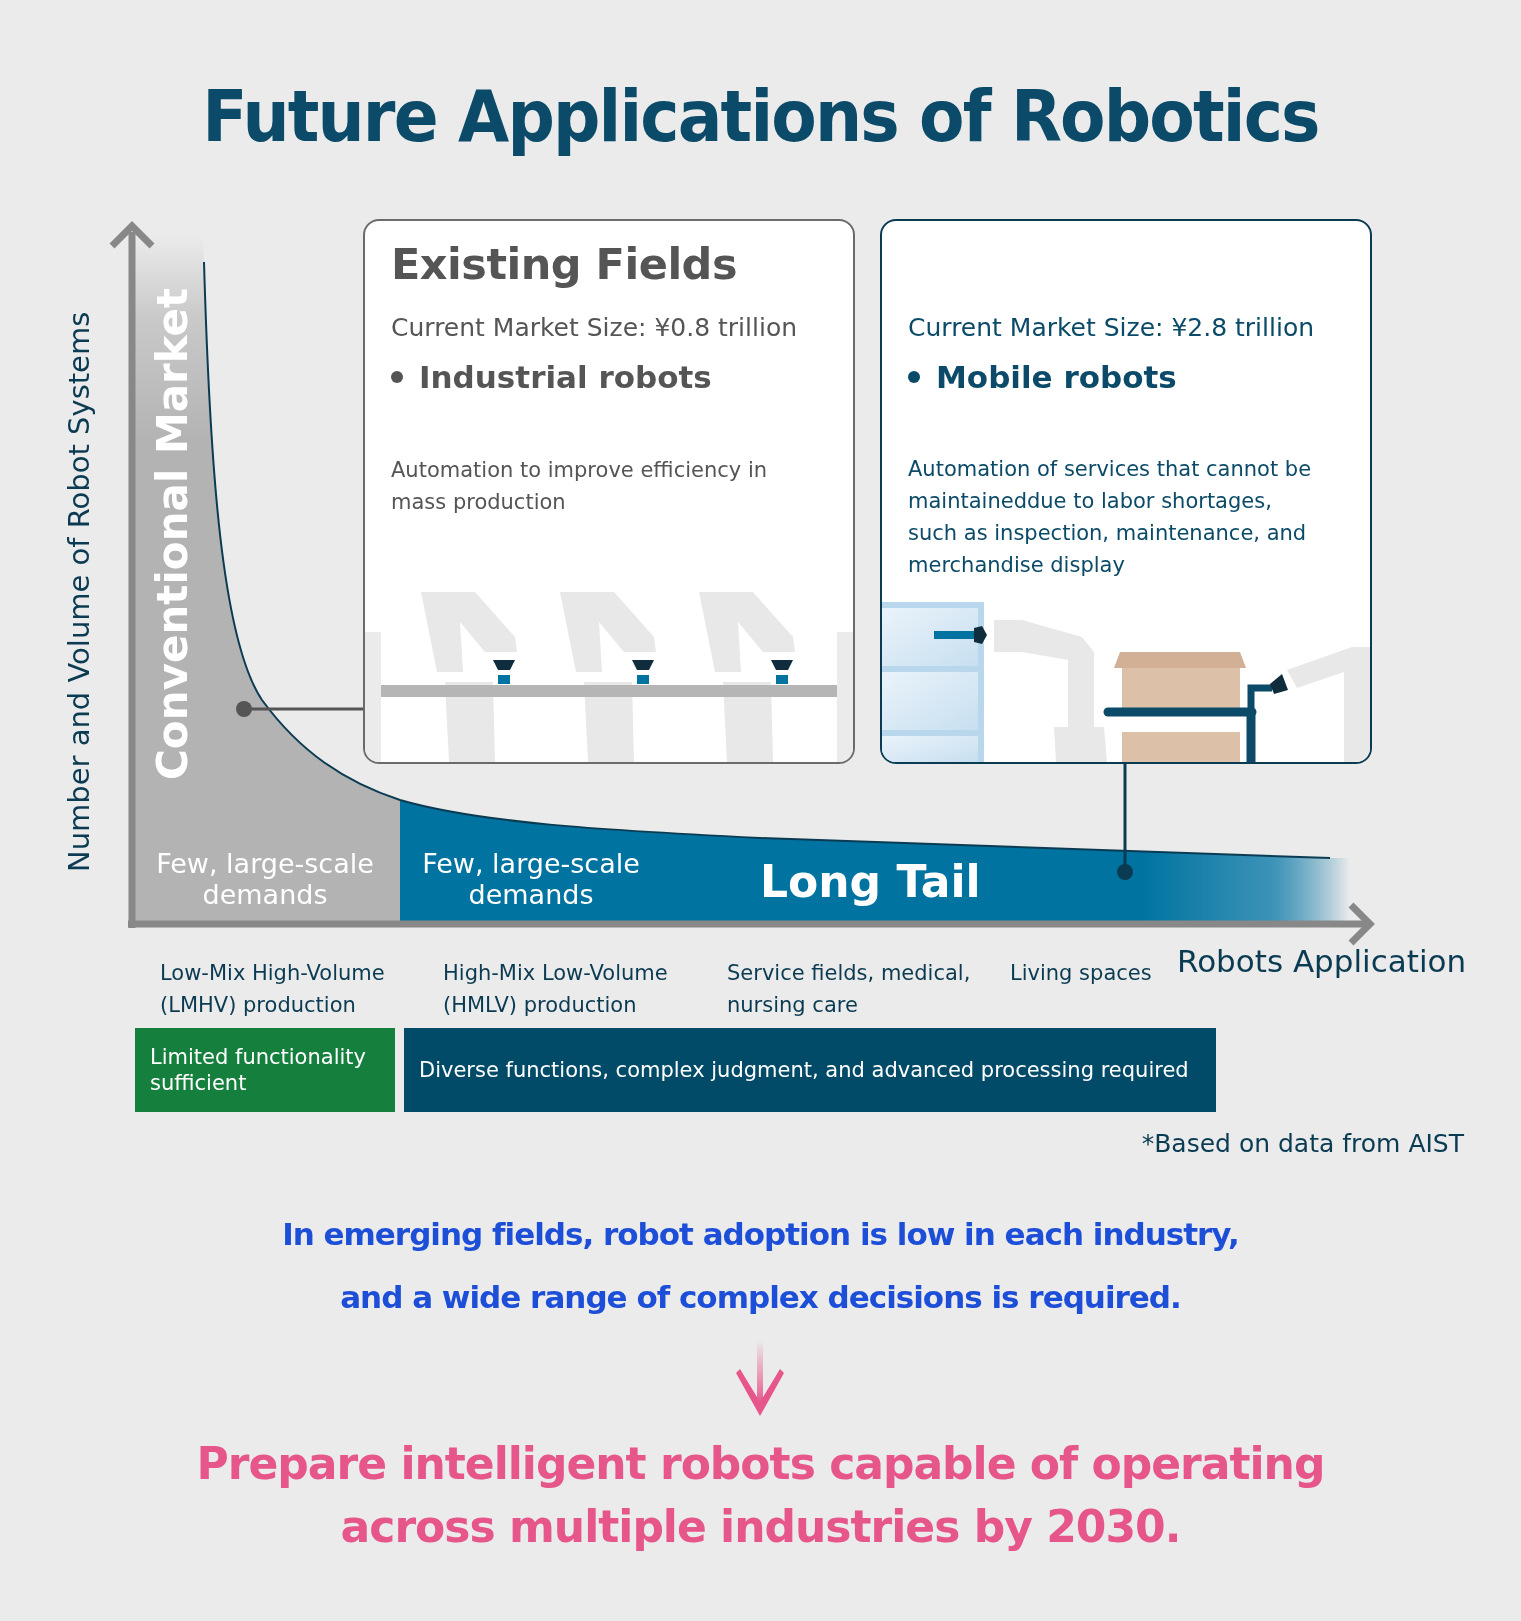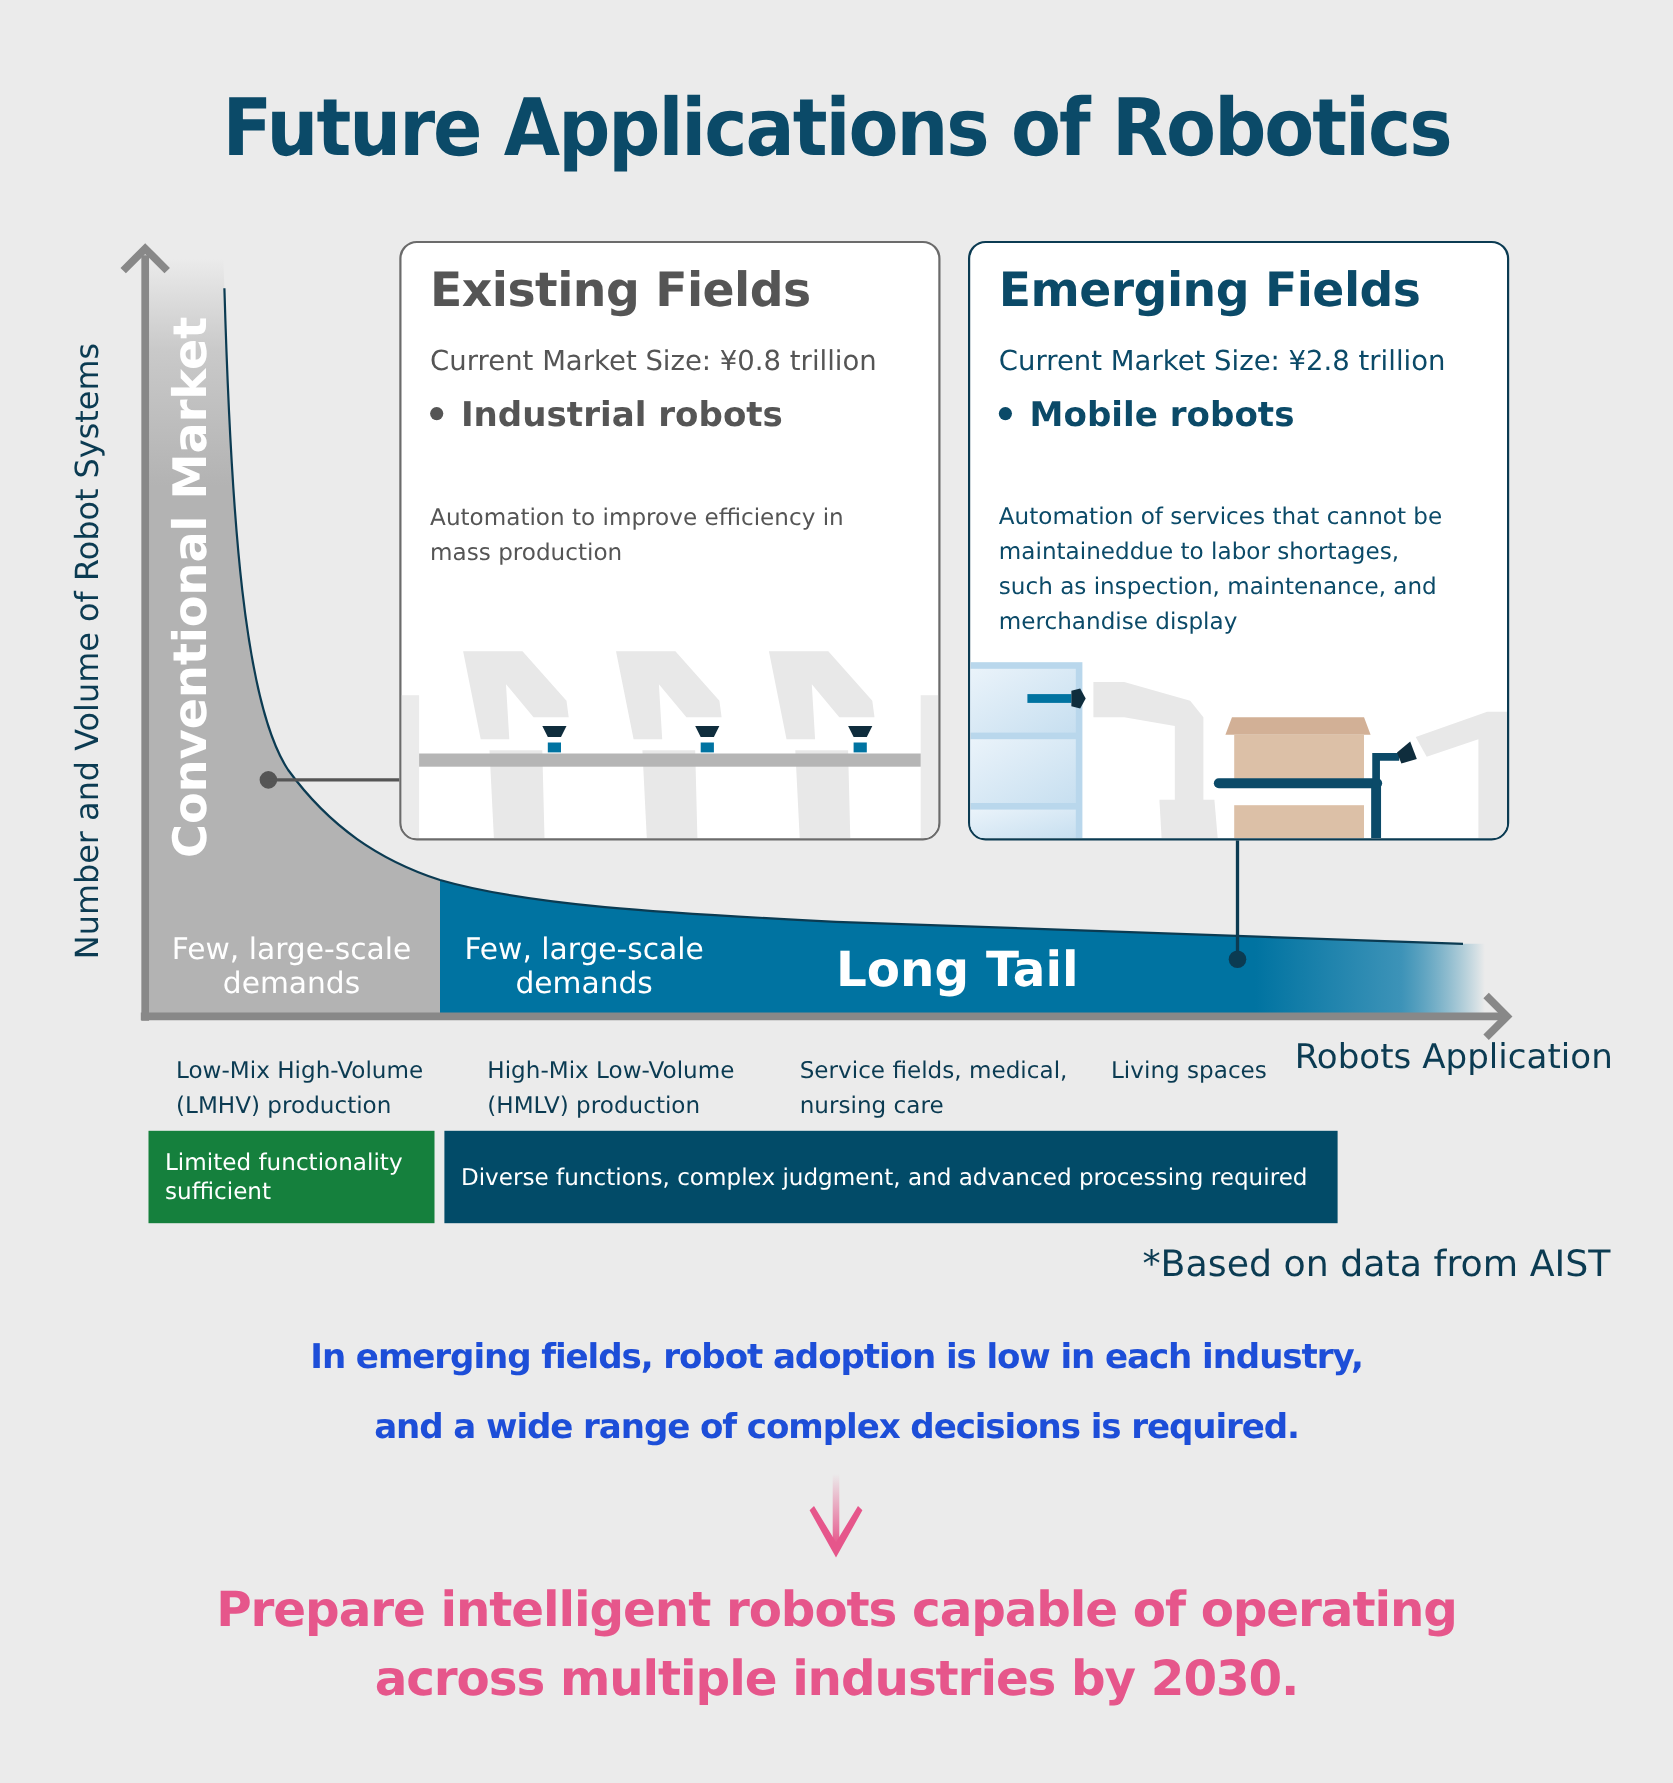--- a/index.html
+++ b/index.html
@@ -69,21 +69,21 @@
   }
   #lbl-longtail { left: 760px; top: 856px; font-size: 44px; font-weight: bold; color: #fff; white-space: nowrap; }
   #lbl-xaxis { left: 1177px; top: 943px; font-size: 31px; color: #0b3b52; white-space: nowrap; }
 
   .xcat { position: absolute; top: 942px; font-size: 21px; line-height: 32px; color: #0b3b52; white-space: nowrap; margin-top: 15px; }
 
   .band { position: absolute; top: 1028px; height: 84px; box-sizing: border-box; color: #fff; font-size: 21px; display: flex; align-items: center; }
   #band-limited { left: 135px; width: 260px; background: #15803d; padding-left: 15px; line-height: 26px; align-items: center; }
   #band-diverse { left: 404px; width: 812px; background: #024b68; padding-left: 15px; }
 
-  #source { right: 57px; top: 1129px; font-size: 33px; color: #0b3b52; white-space: nowrap; }
+  #source { right: 57px; top: 1129px; font-size: 25px; color: #0b3b52; white-space: nowrap; }
 
   .summary { position: absolute; left: 0; width: 1521px; text-align: center; font-weight: bold; }
   #summary1 { top: 1203px; font-size: 31px; line-height: 63px; color: #1d4ed8; letter-spacing: -1px; }
   #conclusion { top: 1432px; font-size: 44px; line-height: 63px; color: #e6568b; letter-spacing: -1px; }
 </style>
 </head>
 <body>
 
 <div id="title" class="abs">Future Applications of Robotics</div>
 
@@ -154,21 +154,20 @@
     </g>
     <g fill="#0073a1">
       <rect x="133" y="93" width="12" height="9"></rect>
       <rect x="272" y="93" width="12" height="9"></rect>
       <rect x="411" y="93" width="12" height="9"></rect>
     </g>
   </svg>
 </div>
 
 <div class="box" id="box-emerging">
-  <h2>Emerging Fields</h2>
   <div class="market">Current Market Size: ¥2.8 trillion</div>
   <ul>
     <li><span class="dot"></span><span>Mobile robots</span></li>
   </ul>
   <div class="desc">
     <div>Automation of services that cannot be</div>
     <div>maintaineddue to labor shortages,</div>
     <div>such as inspection, maintenance, and</div>
     <div>merchandise display</div>
   </div>

